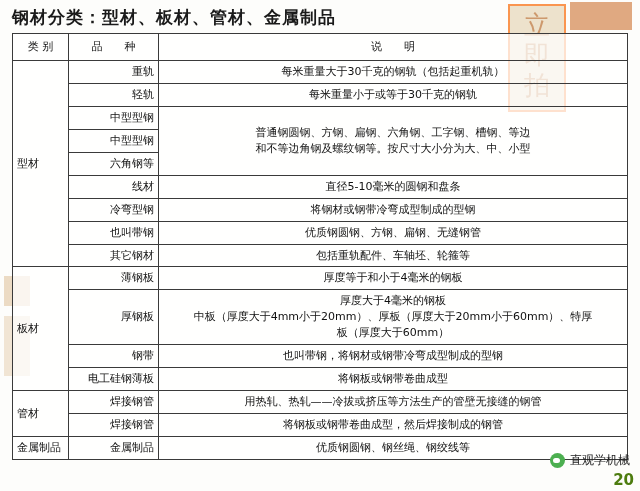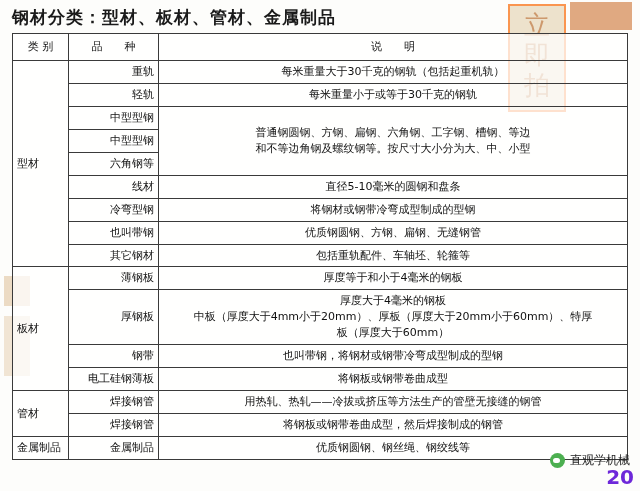--- a/index.html
+++ b/index.html
@@ -145,22 +145,22 @@
     top: 5px;
     width: 7px;
     height: 5px;
     background: #fff;
     border-radius: 3px;
   }
   .pagenum {
     position: absolute;
     right: 6px;
     bottom: 2px;
-    font-size: 20px;
-    color: #6d28d9;
+    font-size: 15px;
+    color: #4d7c0f;
     font-weight: bold;
     font-family: "DejaVu Sans", sans-serif;
   }
   .desc-line { display: block; }
 </style>
 </head>
 <body>
 
 <div class="page">
 

